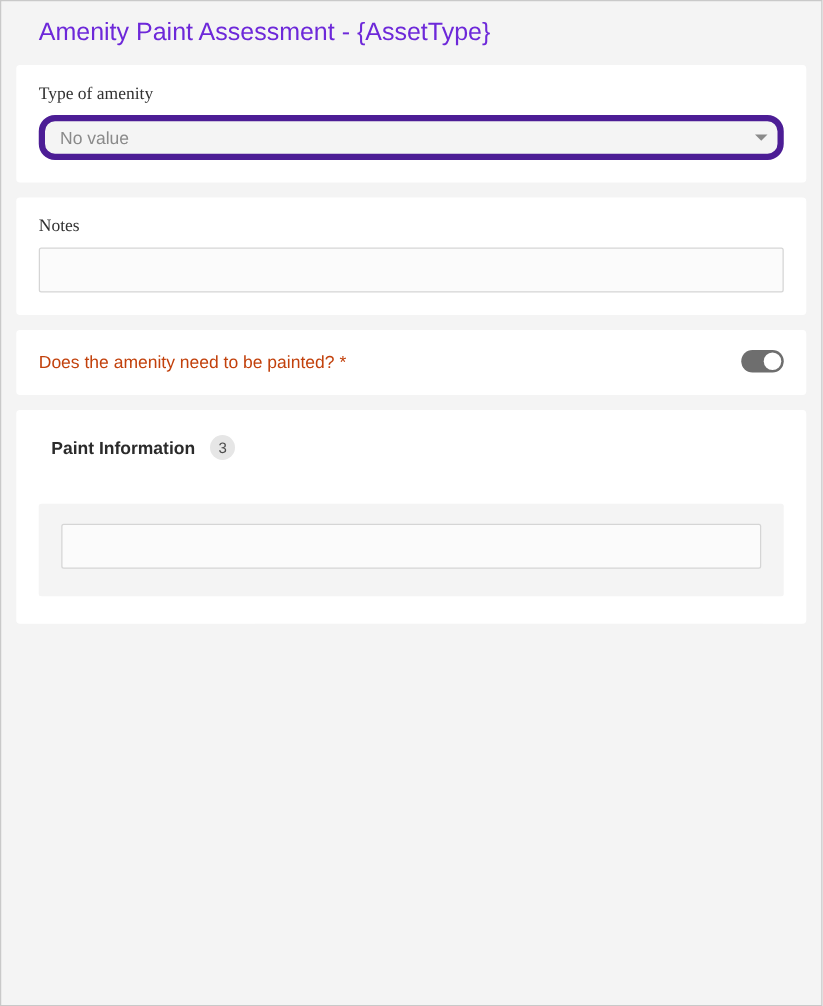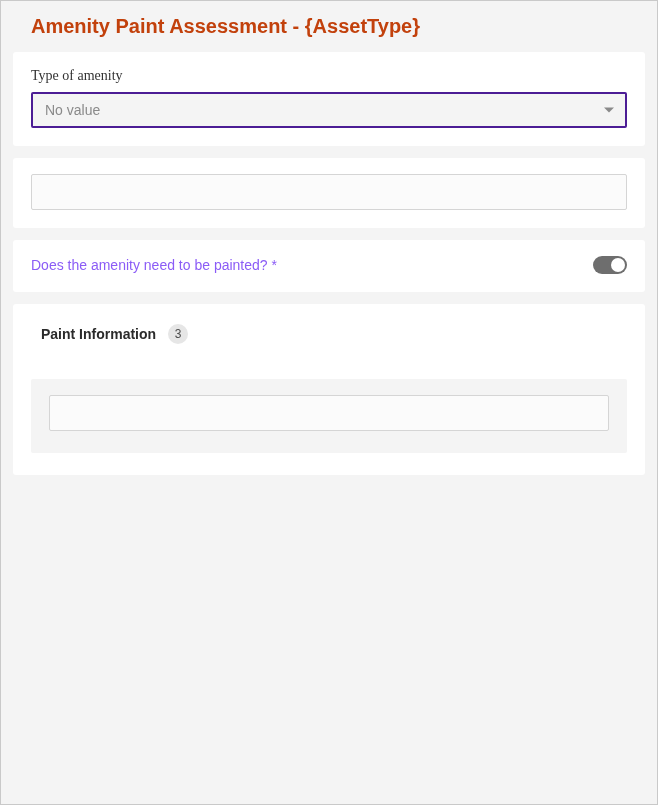--- a/index.html
+++ b/index.html
@@ -9,22 +9,22 @@
     background: #f4f4f4;
     color: #323232;
     border: 1px solid #c9c9c9;
     overflow: hidden;
   }
   .page {
     padding: 14px 12px 0 12px;
   }
   .page-title {
     font-size: 20px;
-    font-weight: 700;
-    color: #c2410c;
+    font-weight: 400;
+    color: #6d28d9;
     margin: 0 0 14px 18px;
   }
   .card {
     background: #ffffff;
     border-radius: 3px;
     padding: 16px 18px 18px 18px;
     margin-bottom: 12px;
   }
   .field-label {
     font-size: 14px;
@@ -33,22 +33,22 @@
     display: block;
     font-family: Liberation Serif, serif;
   }
   .select-wrap {
     position: relative;
   }
   .select {
     width: 100%;
     height: 36px;
     background: #f4f4f4;
-    border: 2px solid #4c1d95;
-    border-radius: 2px;
+    border: 5px solid #4c1d95;
+    border-radius: 13px;
     padding: 0 34px 0 12px;
     font-size: 14px;
     color: #8a8a8a;
     display: flex;
     align-items: center;
     cursor: pointer;
   }
   .select-caret {
     position: absolute;
     right: 12px;
@@ -68,21 +68,21 @@
     color: #323232;
     outline: none;
   }
   .toggle-row {
     display: flex;
     align-items: center;
     justify-content: space-between;
   }
   .toggle-label {
     font-size: 14px;
-    color: #8b5cf6;
+    color: #c2410c;
   }
   .toggle {
     width: 34px;
     height: 18px;
     background: #6e6e6e;
     border-radius: 9px;
     position: relative;
     cursor: pointer;
     flex-shrink: 0;
   }
@@ -176,20 +176,21 @@
       </div>
       <span class="select-caret">
         <svg width="12" height="12" viewBox="0 0 12 12">
             <path d="M1 3.5 L6 8.5 L11 3.5 Z" fill="#8a8a8a"></path>
           </svg>
       </span>
     </div>
   </div>
 
   <div class="card">
+    <label class="field-label">Notes</label>
     <input class="text-input" type="text" value="" style="">
   </div>
 
   <div class="card">
     <div class="toggle-row">
       <span class="toggle-label">Does the amenity need to be painted? *</span>
       <div class="toggle">
         <div class="toggle-knob"></div>
       </div>
     </div>

